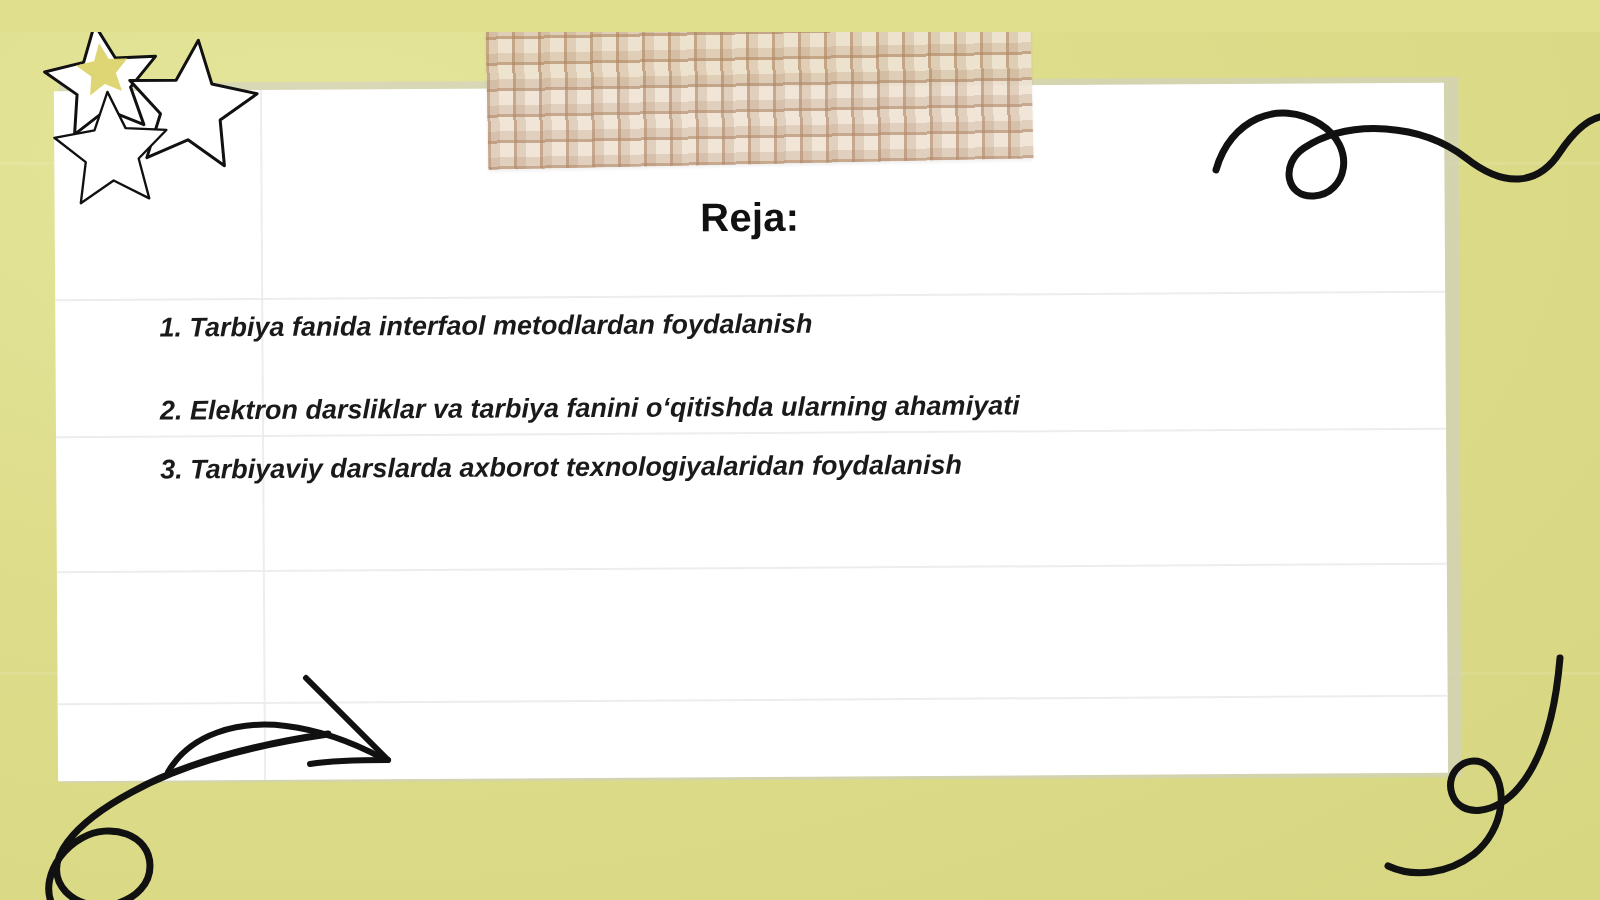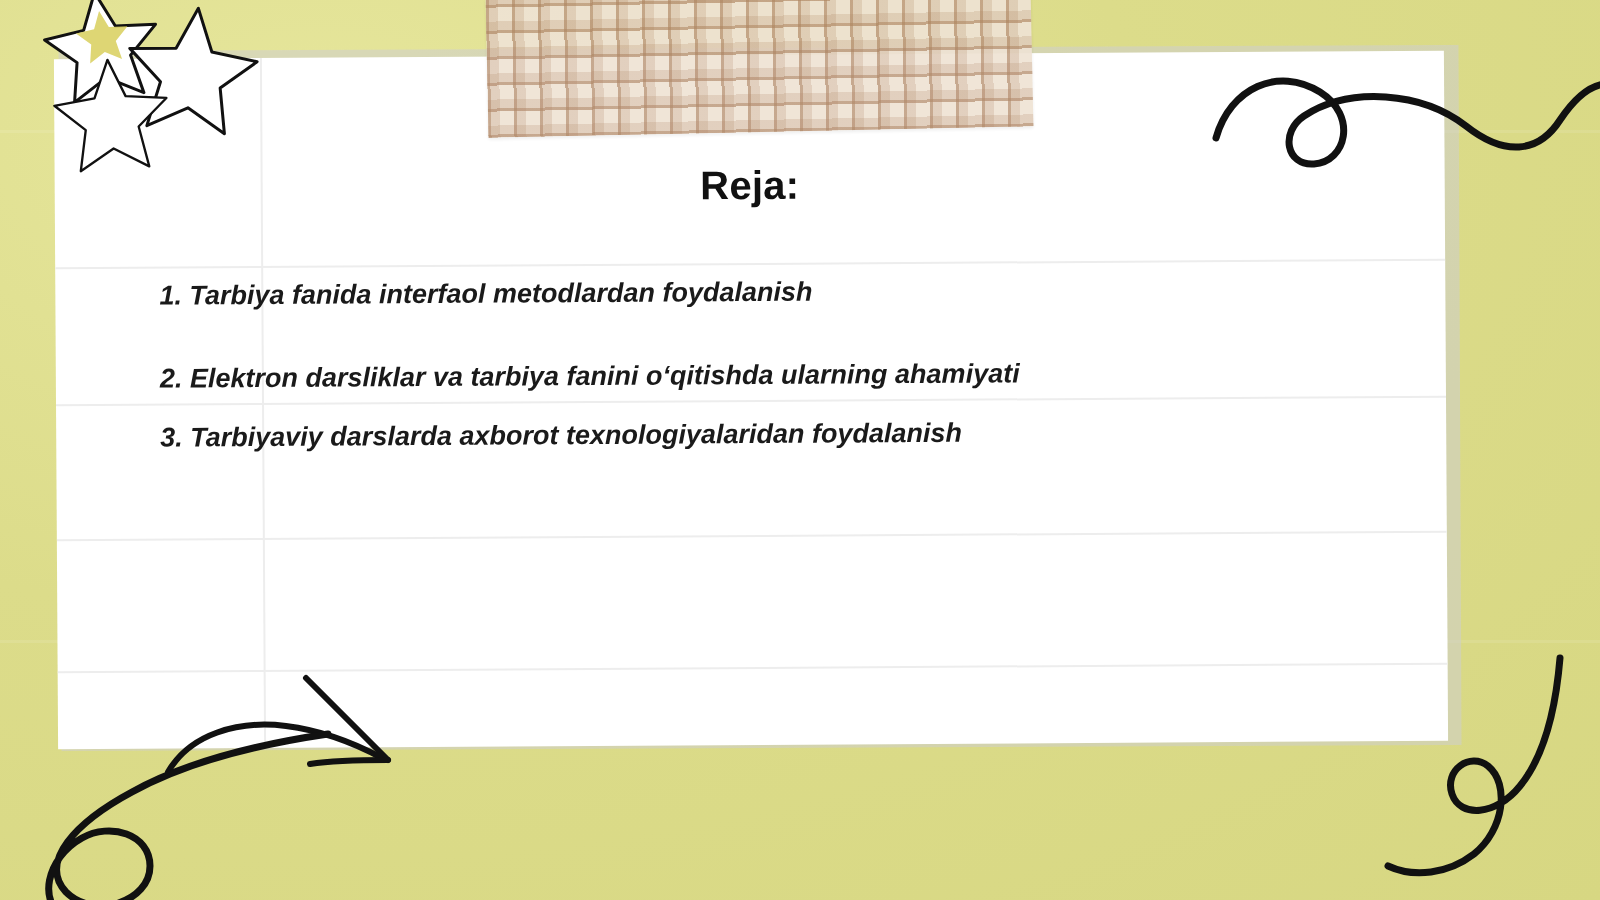--- a/index.html
+++ b/index.html
@@ -15,20 +15,21 @@
     position: relative;
   }
 
   
   .slide {
     position: absolute;
     inset: 0;
     background:
       radial-gradient(ellipse at 20% 15%, #e6e69c 0%, #dcdc8a 45%, #d7d782 100%);
     overflow: hidden;
+    margin-top: 32px;
   }
 
   
   .bg-streak {
     position: absolute;
     background: rgba(255,255,255,0.10);
     pointer-events: none;
   }
 
   

